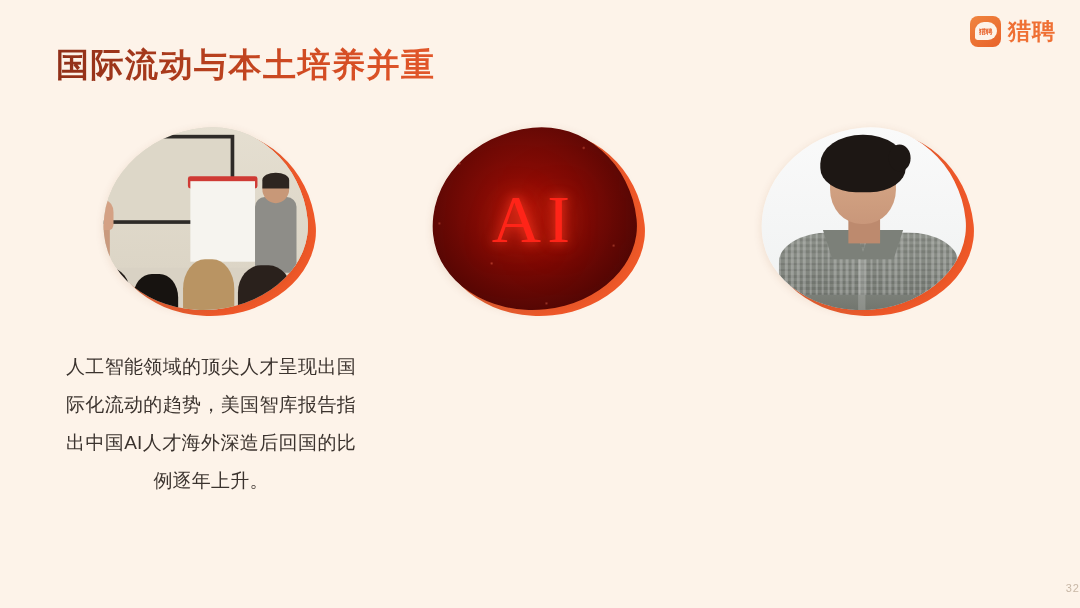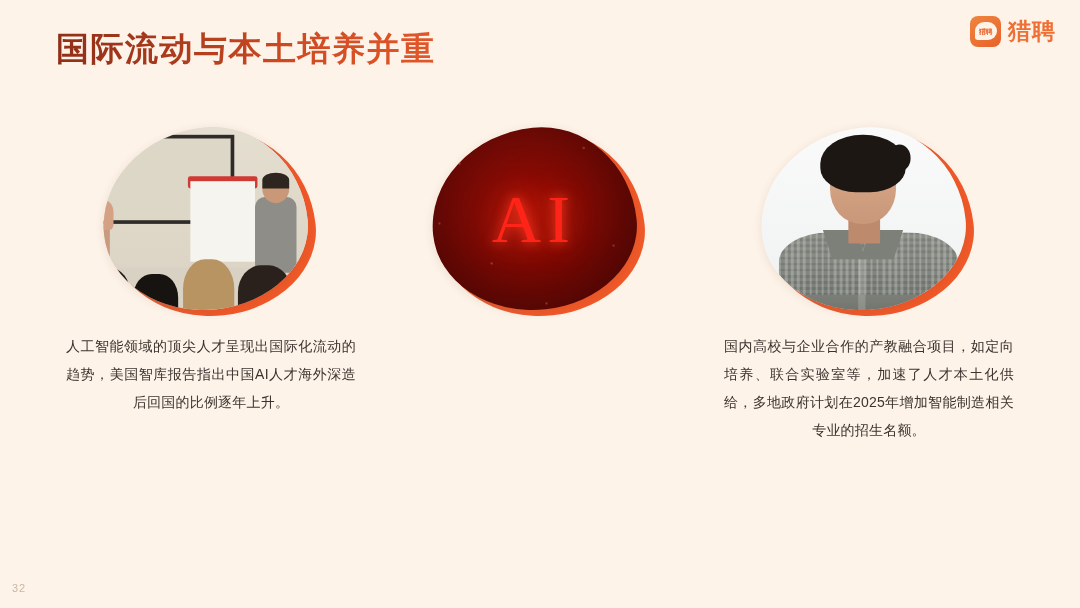--- a/index.html
+++ b/index.html
@@ -66,21 +66,21 @@
     font-weight: bold;
     color: #ef7034;
     letter-spacing: 1px;
     line-height: 1;
   }
 
   
   .page-title {
     position: absolute;
     left: 56px;
-    top: 28px;
+    top: 44px;
     font-size: 33px;
     font-weight: bold;
     letter-spacing: 1.5px;
     line-height: 1.25;
     background: linear-gradient(95deg, #8f2f18 0%, #a83a1c 28%, #cf4a22 62%, #e2572a 100%);
     -webkit-background-clip: text;
     background-clip: text;
     color: transparent;
     -webkit-text-fill-color: transparent;
     white-space: nowrap;
@@ -268,36 +268,36 @@
     line-height: 1.3;
     text-align: center;
     white-space: nowrap;
     background: linear-gradient(92deg, #e8502a 0%, #ef6a2e 45%, #f3853c 100%);
     -webkit-background-clip: text;
     background-clip: text;
     color: transparent;
     -webkit-text-fill-color: transparent;
   }
   .card-body {
-    margin-top: 14px;
+    margin-top: 30px;
     width: 290px;
-    font-size: 14px;
+    font-size: 19px;
     line-height: 2.0;
     color: #3b332e;
     text-align: justify;
     text-align-last: center;
     letter-spacing: 0.2px;
   }
 
   
   .page-number {
     position: absolute;
     left: 0; right: 0;
     bottom: 14px;
-    text-align: left;
+    text-align: right;
     font-size: 11px;
     color: #c8b7a6;
     letter-spacing: 1px;
     padding-left: 12px;
   }
 </style>
 </head>
 <body>
 
 <div class="slide">
@@ -366,20 +366,19 @@
             <div class="p-arm"></div>
             <div class="p-placket"></div>
             <div class="p-collar-l"></div>
             <div class="p-collar-r"></div>
             <div class="p-neck"></div>
             <div class="p-face"></div>
             <div class="p-hair"></div>
           </div>
         </div>
       </div>
-      <p class="card-body">国内高校与企业合作的产教融合项目，如定向培养、联合实验室等，加速了人才本土化供给，多地政府计划在2025年增加智能制造相关专业的招生名额。</p>
     </div>
 
   </div>
 
   <div class="page-number">32</div>
 
 </div>
 
 </body></html>

